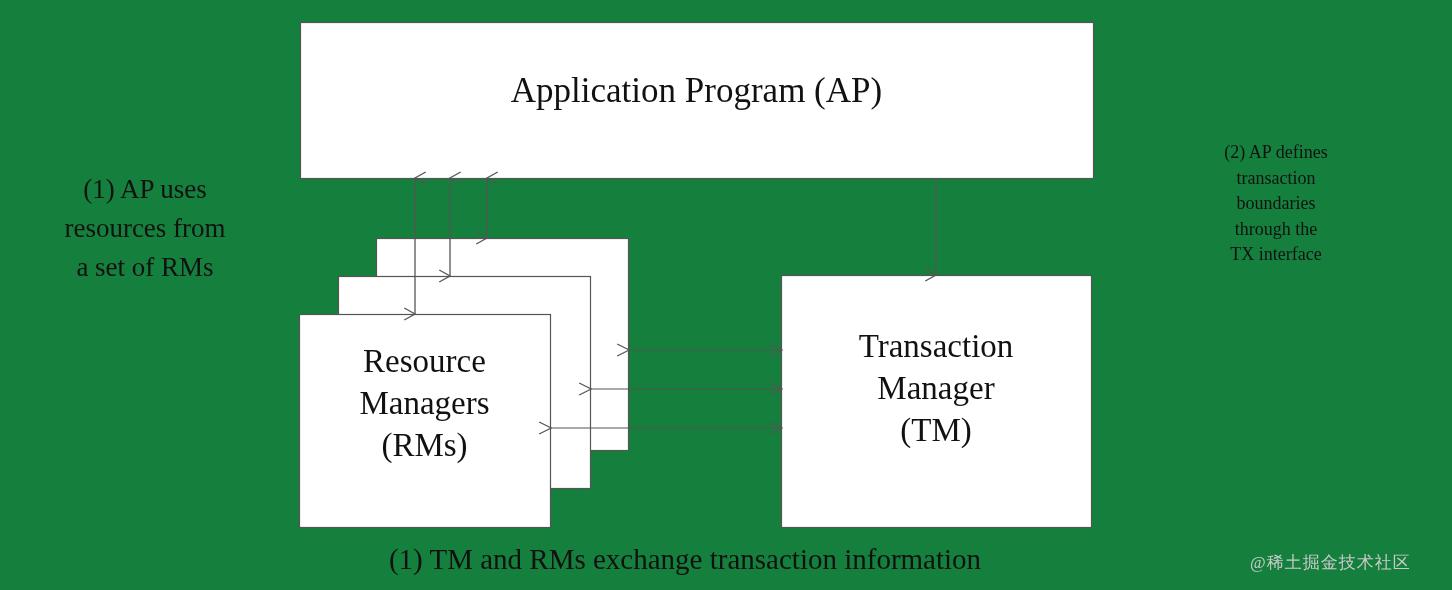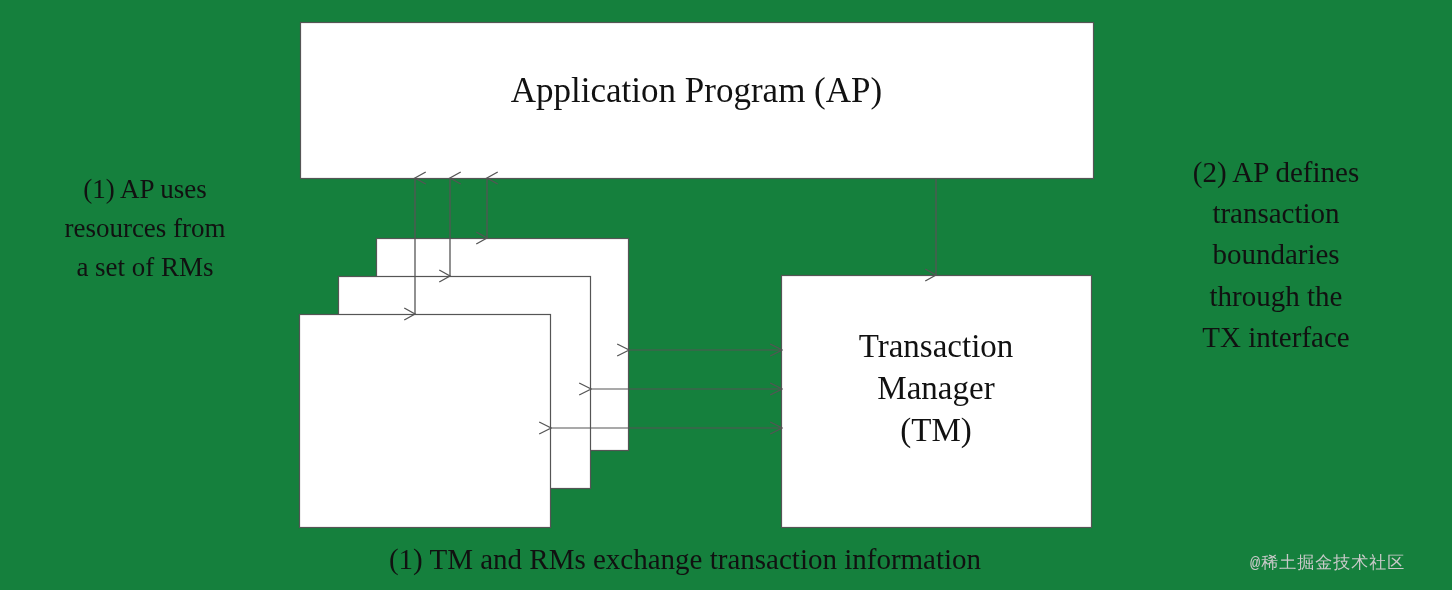--- a/index.html
+++ b/index.html
@@ -59,40 +59,40 @@
   }
   #caption-left {
     left: 10px;
     top: 170px;
     width: 270px;
     font-size: 27px;
     line-height: 1.45;
   }
   #caption-right {
     left: 1152px;
-    top: 152px;
+    top: 140px;
     width: 248px;
-    font-size: 29px;
+    font-size: 18px;
     line-height: 1.42;
   }
   #caption-bottom {
     left: 290px;
     top: 542px;
     width: 790px;
     font-size: 29px;
     line-height: 1.2;
   }
   #watermark {
     position: absolute;
     left: 1250px;
     top: 551px;
     width: 190px;
     font-size: 17px;
     color: #c9c9c9;
-    font-family: Liberation Mono, monospace;
+    font-family: Liberation Serif, serif;
     text-align: left;
     letter-spacing: 1px;
   }
 </style>
 </head>
 <body>
 
 <div id="page">
 
   <svg id="diagram-svg" viewBox="0 0 1452 590" xmlns="http://www.w3.org/2000/svg">
@@ -117,20 +117,23 @@
 
     <line x1="936" y1="178" x2="936" y2="275" stroke="#555555" stroke-width="1.3" marker-end="url(#arrow-up)"></line>
 
     <line x1="628" y1="350" x2="781" y2="350" stroke="#555555" stroke-width="1.2" marker-start="url(#arrow-open)" marker-end="url(#arrow-open)"></line>
     <line x1="590" y1="389" x2="781" y2="389" stroke="#555555" stroke-width="1.2" marker-start="url(#arrow-open)" marker-end="url(#arrow-open)"></line>
     <line x1="550" y1="428" x2="781" y2="428" stroke="#555555" stroke-width="1.2" marker-start="url(#arrow-open)" marker-end="url(#arrow-open)"></line>
   </svg>
 
   <div class="box-label" id="ap-label">Application Program (AP)</div>
 
+  <div class="box-label" id="rm-label">Resource
+Managers
+(RMs)</div>
 
   <div class="box-label" id="tm-label">Transaction
 Manager
 (TM)</div>
 
   <div class="caption" id="caption-left">(1) AP uses
 resources from
 a set of RMs</div>
 
   <div class="caption" id="caption-right">(2) AP defines

